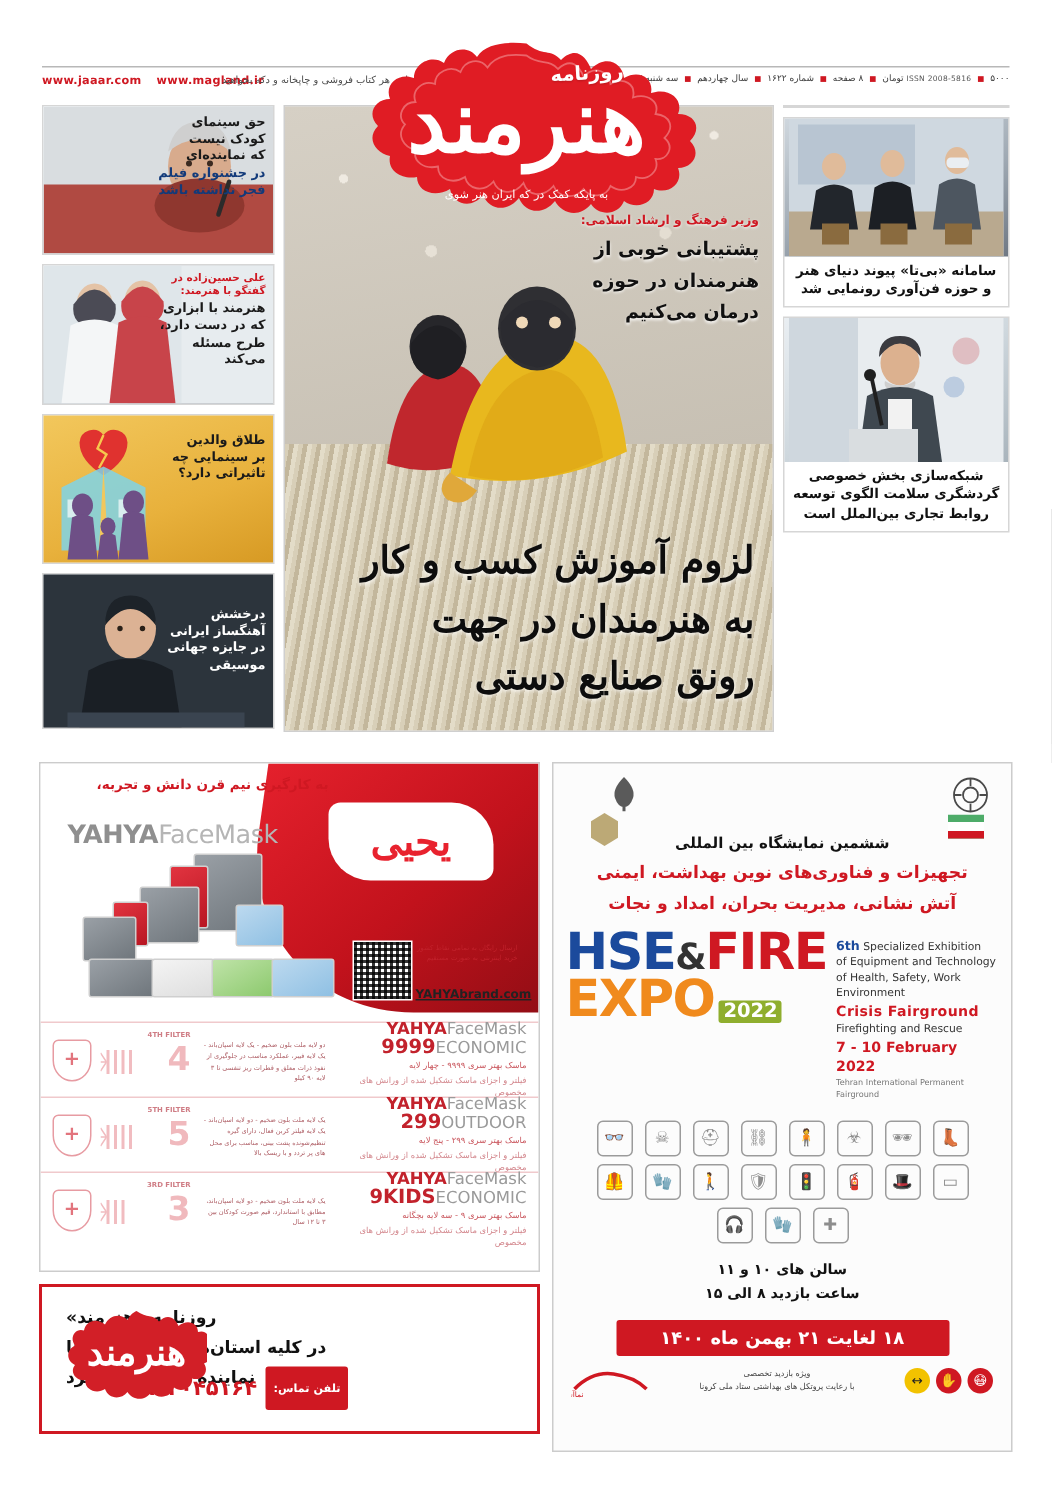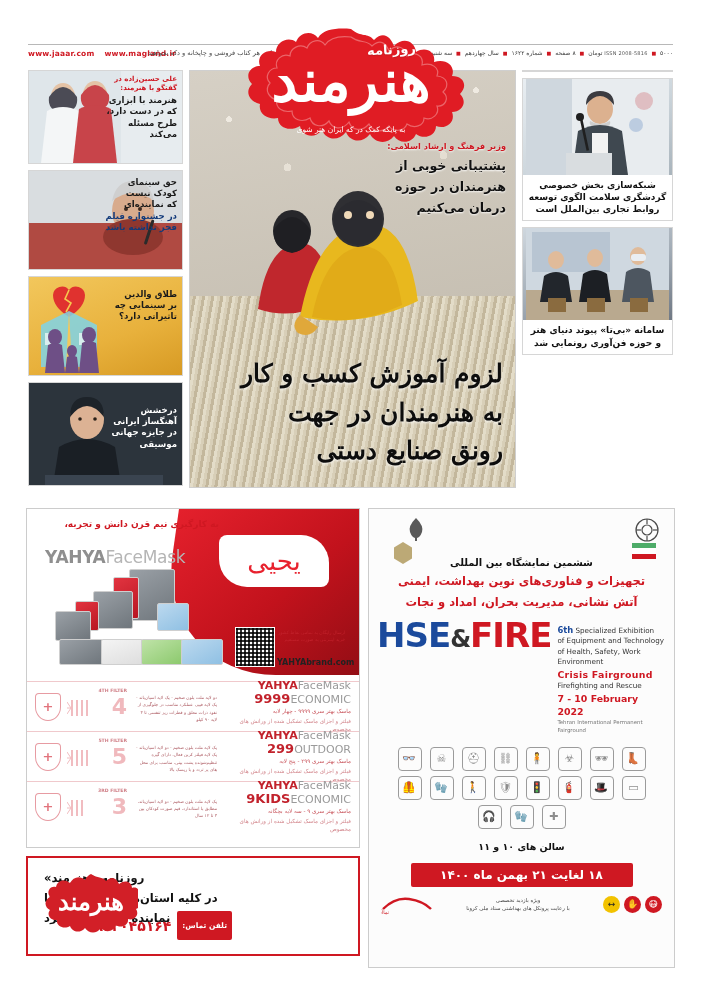--- a/index.html
+++ b/index.html
@@ -94,21 +94,21 @@
   .ad-bottom{position:absolute;left:26px;top:360px;width:334px;height:100px;
     border:2px solid #cf1822;background:#fff;box-sizing:border-box;}
   
   .y-top{position:relative;height:172px;width:100%;background:#fff;overflow:hidden;}
   .y-swoosh{position:absolute;right:-30px;top:-24px;width:220px;height:190px;
     background:linear-gradient(135deg,#e8222e 0%,#c2121c 55%,#8e0d14 100%);
     border-radius:0 0 0 120px;transform:skewX(-8deg);}
   .y-logo{position:absolute;right:30px;top:26px;width:110px;height:52px;
     background:#ffffff;border-radius:8px 28px 8px 28px;
     display:flex;align-items:center;justify-content:center;
-    color:#e8222e;font-size:26px;font-weight:normal;
+    color:#e8222e;font-size:26px;font-weight:bold;
     font-family:"DejaVu Serif","Liberation Serif",serif;}
   .y-tag{position:absolute;right:140px;top:10px;font-size:9px;font-weight:bold;color:#cf1822;}
   .y-brand{position:absolute;left:18px;top:38px;direction:ltr;
     font-size:17px;letter-spacing:-.3px;}
   .y-brand b{color:#8f8f8f;font-weight:bold;}
   .y-brand span{color:#b5b5b5;font-weight:normal;}
   .y-boxes{position:absolute;left:14px;bottom:4px;width:210px;height:110px;}
   .pkbox{position:absolute;border:1px solid #cfcfcf;border-radius:2px;
     background:linear-gradient(160deg,#f4f4f4,#dedede);}
   .pkred{background:linear-gradient(150deg,#e23440,#b81622);}
@@ -116,21 +116,21 @@
   .pkblue{background:linear-gradient(150deg,#bcd9ef,#8fc0e3);}
   .pkgreen{background:linear-gradient(150deg,#bfe3a8,#8cc96d);}
   .qr{position:absolute;right:84px;bottom:14px;width:38px;height:38px;
     background:
       repeating-linear-gradient(0deg,#333 0 2px,#fff 2px 4px),
       repeating-linear-gradient(90deg,#333 0 2px,#fff 2px 4px);
     background-blend-mode:multiply;border:1px solid #fff;}
   .qr-txt{position:absolute;right:14px;bottom:14px;width:68px;text-align:right;direction:rtl;}
   .qr-txt .s{display:block;font-size:4.6px;color:#c2222c;line-height:1.5;}
   .qr-txt .w{display:block;font-size:8px;font-weight:bold;color:#222;direction:ltr;
-    text-align:right;margin-top:14px;}
+    text-align:right;margin-top:14px;text-decoration:underline;}
   .prod-row{position:relative;height:50px;border-top:1px solid #f0c9cc;
     display:flex;align-items:center;padding:0 8px;box-sizing:border-box;gap:6px;}
   .pr-right{width:128px;text-align:right;direction:rtl;}
   .pr-right .pn{direction:ltr;text-align:right;font-size:11px;line-height:1.1;}
   .pr-right .pn b{color:#c2222c;font-weight:bold;}
   .pr-right .pn span{color:#9a9a9a;}
   .pr-right .pn em{color:#c2222c;font-style:normal;font-weight:bold;font-size:13px;}
   .pr-right .pf{font-size:5.6px;color:#c9555c;line-height:1.5;margin-top:1px;}
   .pr-desc{flex:1;text-align:right;direction:rtl;font-size:4.4px;color:#b06168;
     line-height:1.6;padding-top:4px;}
@@ -241,63 +241,63 @@
         </svg>
         <span class="mh-rooz">روزنامه</span>
         <span class="mh-name">هنرمند</span>
         <span class="mh-sub">به پایکه کمک در که ایران هنر شوی</span>
       </div>
     </div>
 
     <div class="col-left">
 
       <div class="card">
+        <div class="ph ph-b" style="height:98px">
+          <div class="ovl">
+            <svg viewBox="0 0 153 98" width="100%" height="100%">
+              <rect width="153" height="98" fill="#d9dde0"></rect>
+              <rect y="52" width="153" height="46" fill="#b04a42"></rect>
+              <ellipse cx="104" cy="40" rx="21" ry="25" fill="#d8ab8d"></ellipse>
+              <path d="M83 30 q21 -16 42 0 q-4 -20 -21 -20 q-17 0 -21 20z" fill="#cfcfcf"></path>
+              <ellipse cx="104" cy="66" rx="30" ry="18" fill="#8f372f"></ellipse>
+              <rect x="119" y="48" width="3" height="26" rx="1.5" fill="#2b2b2b" transform="rotate(18 120 60)"></rect>
+              <circle cx="97" cy="38" r="2" fill="#3b2a20"></circle>
+                <circle cx="111" cy="38" r="2" fill="#3b2a20"></circle>
+            </svg>
+          </div>
+          <div class="l1">
+            <span>حق سینمای</span><br>
+            <span>کودک نیست</span><br>
+            <span>که نماینده‌ای</span><br>
+            <span class="blue">در جشنواره فیلم</span><br>
+            <span class="blue">فجر نداشته باشد</span>
+          </div>
+        </div>
+      </div>
+
+      <div class="card">
         <div class="ph ph-g" style="height:92px">
           <div class="ovl">
             <svg viewBox="0 0 153 92" width="100%" height="100%">
               <rect width="153" height="92" fill="#e7ecef"></rect>
               <rect x="0" y="0" width="92" height="92" fill="#dfe6ea"></rect>
               <ellipse cx="34" cy="26" rx="12" ry="14" fill="#e4c3a6"></ellipse>
               <path d="M20 26 q14 -20 28 0 q2 14 -14 16 q-16 -2 -14 -16z" fill="#4b4b55"></path>
               <path d="M18 40 q16 -8 32 0 l6 52 h-44z" fill="#f4f6f7"></path>
               <ellipse cx="66" cy="24" rx="12" ry="14" fill="#e4c3a6"></ellipse>
               <path d="M52 24 q14 -20 28 0 q2 14 -14 16 q-16 -2 -14 -16z" fill="#c8444a"></path>
               <path d="M50 38 q16 -8 32 0 l6 54 h-44z" fill="#c8444a"></path>
             </svg>
           </div>
           <div class="l1" style="top:4px">
             <span class="kick">علی حسین‌زاده در گفتگو با هنرمند:</span>
             <span>هنرمند با ابزاری</span><br>
             <span>که در دست دارد،</span><br>
             <span>طرح مسئله</span><br>
             <span>می‌کند</span>
-          </div>
-        </div>
-      </div>
-
-      <div class="card">
-        <div class="ph ph-b" style="height:98px">
-          <div class="ovl">
-            <svg viewBox="0 0 153 98" width="100%" height="100%">
-              <rect width="153" height="98" fill="#d9dde0"></rect>
-              <rect y="52" width="153" height="46" fill="#b04a42"></rect>
-              <ellipse cx="104" cy="40" rx="21" ry="25" fill="#d8ab8d"></ellipse>
-              <path d="M83 30 q21 -16 42 0 q-4 -20 -21 -20 q-17 0 -21 20z" fill="#cfcfcf"></path>
-              <ellipse cx="104" cy="66" rx="30" ry="18" fill="#8f372f"></ellipse>
-              <rect x="119" y="48" width="3" height="26" rx="1.5" fill="#2b2b2b" transform="rotate(18 120 60)"></rect>
-              <circle cx="97" cy="38" r="2" fill="#3b2a20"></circle>
-                <circle cx="111" cy="38" r="2" fill="#3b2a20"></circle>
-            </svg>
-          </div>
-          <div class="l1">
-            <span>حق سینمای</span><br>
-            <span>کودک نیست</span><br>
-            <span>که نماینده‌ای</span><br>
-            <span class="blue">در جشنواره فیلم</span><br>
-            <span class="blue">فجر نداشته باشد</span>
           </div>
         </div>
       </div>
 
       <div class="card">
         <div class="ph ph-c" style="height:98px">
           <div class="ovl">
             <svg viewBox="0 0 153 98" width="100%" height="100%">
               <path d="M24 18 a9 9 0 0 1 16 -5 a9 9 0 0 1 16 5 q0 12 -16 22 q-16 -10 -16 -22z" fill="#e0322f"></path>
               <path d="M40 13 l-4 9 l6 4 l-5 9" stroke="#f6c84e" stroke-width="1.6" fill="none"></path>
@@ -377,64 +377,64 @@
         </div>
       </div>
     </div>
 
     <div class="col-right">
 
       <div class="card">
       </div>
 
       <div class="card">
-        <div class="ph ph-b" style="height:96px">
-          <svg viewBox="0 0 143 96" width="100%" height="100%">
-            <rect width="143" height="96" fill="#e8ecef"></rect>
-            <rect x="0" y="0" width="46" height="96" fill="#cfd7de"></rect>
-            <circle cx="118" cy="22" r="9" fill="#d8a0a4" opacity=".6"></circle>
-            <circle cx="110" cy="46" r="7" fill="#9fb7d6" opacity=".6"></circle>
-            <ellipse cx="74" cy="30" rx="13" ry="15" fill="#dcb18f"></ellipse>
-            <path d="M60 26 q14 -18 28 0 q0 -14 -14 -14 q-14 0 -14 14z" fill="#3b3b40"></path>
-            <path d="M64 42 q10 6 20 0 q2 6 -10 8 q-12 -2 -10 -8z" fill="#cfcfcf"></path>
-            <path d="M52 52 q22 -12 44 0 l6 44 h-56z" fill="#3f4850"></path>
-            <rect x="66" y="54" width="16" height="42" fill="#f2f2f2"></rect>
-            <rect x="40" y="74" width="46" height="22" fill="#d9dde0"></rect>
-            <rect x="57" y="38" width="2.6" height="34" fill="#1f1f1f" transform="rotate(-12 58 55)"></rect>
-            <circle cx="54" cy="38" r="4" fill="#1f1f1f"></circle>
-          </svg>
-        </div>
-        <div class="cap">
-          <div>شبکه‌سازی بخش خصوصی</div>
-          <div>گردشگری سلامت الگوی توسعه</div>
-          <div>روابط تجاری بین‌الملل است</div>
-        </div>
-      </div>
-
-      <div class="card">
         <div class="ph ph-f" style="height:92px">
           <svg viewBox="0 0 143 92" width="100%" height="100%">
             <rect width="143" height="92" fill="#cfd8e0"></rect>
             <rect y="62" width="143" height="30" fill="#b9a98f"></rect>
             <rect x="6" y="4" width="78" height="40" fill="#aebdcc" opacity=".7"></rect>
             <ellipse cx="30" cy="32" rx="8" ry="9" fill="#e0bb9a"></ellipse>
             <path d="M18 48 q12 -8 24 0 l4 26 h-32z" fill="#22262c"></path>
             <rect x="22" y="70" width="18" height="14" fill="#8a6b3f"></rect>
             <ellipse cx="69" cy="30" rx="8" ry="9" fill="#e0bb9a"></ellipse>
             <path d="M57 46 q12 -8 24 0 l4 28 h-32z" fill="#1c1f24"></path>
             <rect x="61" y="70" width="18" height="14" fill="#8a6b3f"></rect>
             <ellipse cx="112" cy="28" rx="8" ry="9" fill="#e0bb9a"></ellipse>
             <rect x="105" y="26" width="15" height="7" rx="3" fill="#eaeef2"></rect>
             <path d="M100 44 q12 -8 24 0 l4 30 h-32z" fill="#4d5660"></path>
             <rect x="104" y="70" width="18" height="14" fill="#8a6b3f"></rect>
           </svg>
         </div>
         <div class="cap">
           <div>سامانه «بی‌تا» پیوند دنیای هنر</div>
           <div>و حوزه فن‌آوری رونمایی شد</div>
+        </div>
+      </div>
+
+      <div class="card">
+        <div class="ph ph-b" style="height:96px">
+          <svg viewBox="0 0 143 96" width="100%" height="100%">
+            <rect width="143" height="96" fill="#e8ecef"></rect>
+            <rect x="0" y="0" width="46" height="96" fill="#cfd7de"></rect>
+            <circle cx="118" cy="22" r="9" fill="#d8a0a4" opacity=".6"></circle>
+            <circle cx="110" cy="46" r="7" fill="#9fb7d6" opacity=".6"></circle>
+            <ellipse cx="74" cy="30" rx="13" ry="15" fill="#dcb18f"></ellipse>
+            <path d="M60 26 q14 -18 28 0 q0 -14 -14 -14 q-14 0 -14 14z" fill="#3b3b40"></path>
+            <path d="M64 42 q10 6 20 0 q2 6 -10 8 q-12 -2 -10 -8z" fill="#cfcfcf"></path>
+            <path d="M52 52 q22 -12 44 0 l6 44 h-56z" fill="#3f4850"></path>
+            <rect x="66" y="54" width="16" height="42" fill="#f2f2f2"></rect>
+            <rect x="40" y="74" width="46" height="22" fill="#d9dde0"></rect>
+            <rect x="57" y="38" width="2.6" height="34" fill="#1f1f1f" transform="rotate(-12 58 55)"></rect>
+            <circle cx="54" cy="38" r="4" fill="#1f1f1f"></circle>
+          </svg>
+        </div>
+        <div class="cap">
+          <div>شبکه‌سازی بخش خصوصی</div>
+          <div>گردشگری سلامت الگوی توسعه</div>
+          <div>روابط تجاری بین‌الملل است</div>
         </div>
       </div>
     </div>
 
     <div class="bottom">
 
       <div class="ad-left">
         <div class="y-top">
           <div class="y-swoosh"></div>
           <div class="y-logo">یحیی</div>
@@ -556,20 +556,24 @@
           <div class="hse-h1">ششمین نمایشگاه بین المللی</div>
           <div class="hse-h2">تجهیزات و فناوری‌های نوین بهداشت، ایمنی</div>
           <div class="hse-h2">آتش نشانی، مدیریت بحران، امداد و نجات</div>
         </div>
 
         <div class="hse-logo-row">
           <div class="hse-big">
             <div>
               <span class="hse-line1" style="color:#1b4a9c">HSE</span><span class="hse-line1" style="color:#333;font-size:24px">&amp;</span><span class="hse-line1" style="color:#cf1822">FIRE</span>
             </div>
+            <div style="display:flex;align-items:flex-end;gap:3px;">
+              <span class="hse-line2">EXPO</span>
+              <span style="background:#8fae2e;color:#fff;font-size:13px;font-weight:bold;padding:1px 3px;line-height:1.05;border-radius:2px;">2022</span>
+            </div>
           </div>
           <div class="hse-en">
             <div>
               <span class="b1">6th</span>
               <span>Specialized Exhibition</span>
             </div>
             <div>of Equipment and Technology</div>
             <div>of Health, Safety, Work Environment</div>
             <div class="cm">Crisis Fairground</div>
             <div>Firefighting and Rescue</div>
@@ -595,20 +599,21 @@
           <div class="ig">🚶</div>
           <div class="ig">🧤</div>
           <div class="ig">🦺</div>
           <div class="ig">✚</div>
           <div class="ig">🧤</div>
           <div class="ig">🎧</div>
         </div>
 
         <div class="hse-halls">
           <div>سالن های ۱۰ و ۱۱</div>
+          <div>ساعت بازدید ۸ الی ۱۵</div>
         </div>
         <div class="hse-dates">۱۸ لغایت ۲۱ بهمن ماه ۱۴۰۰</div>
 
         <div class="hse-footer">
           <div class="hse-covid">
             <div class="cv">😷</div>
             <div class="cv">✋</div>
             <div class="cv" style="background:#f2c200;color:#222">↔</div>
           </div>
           <div class="hse-note">

